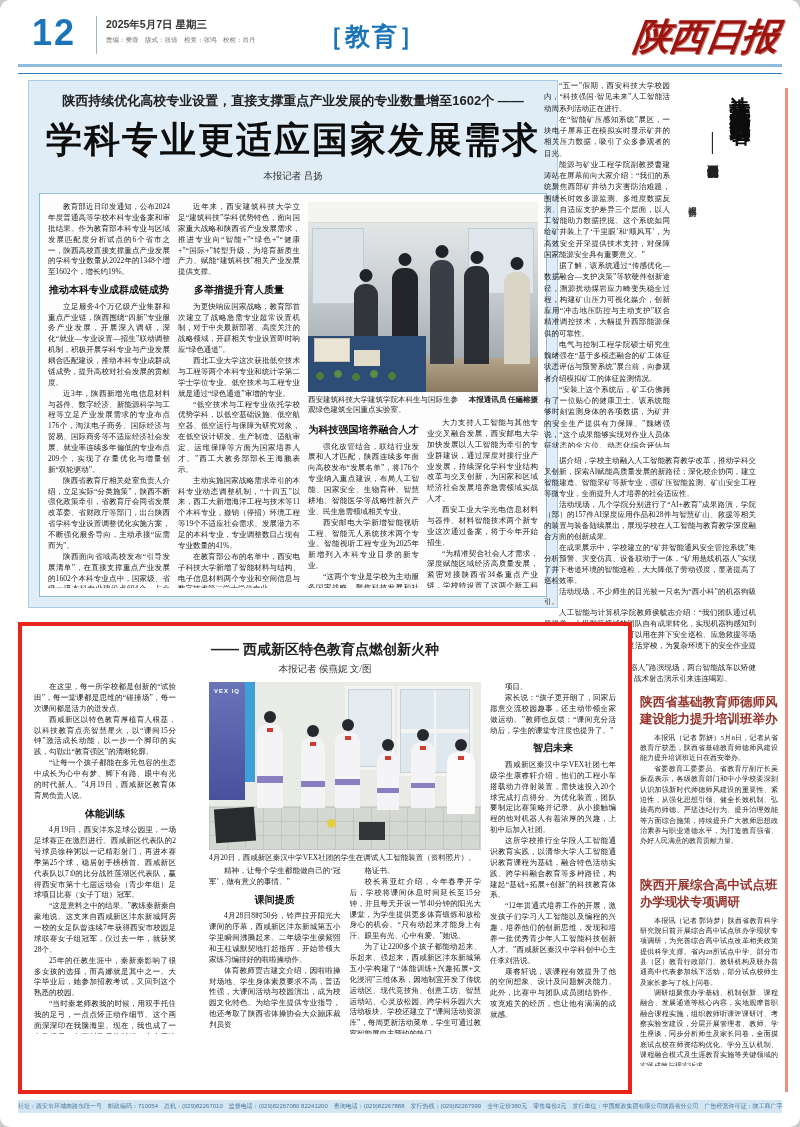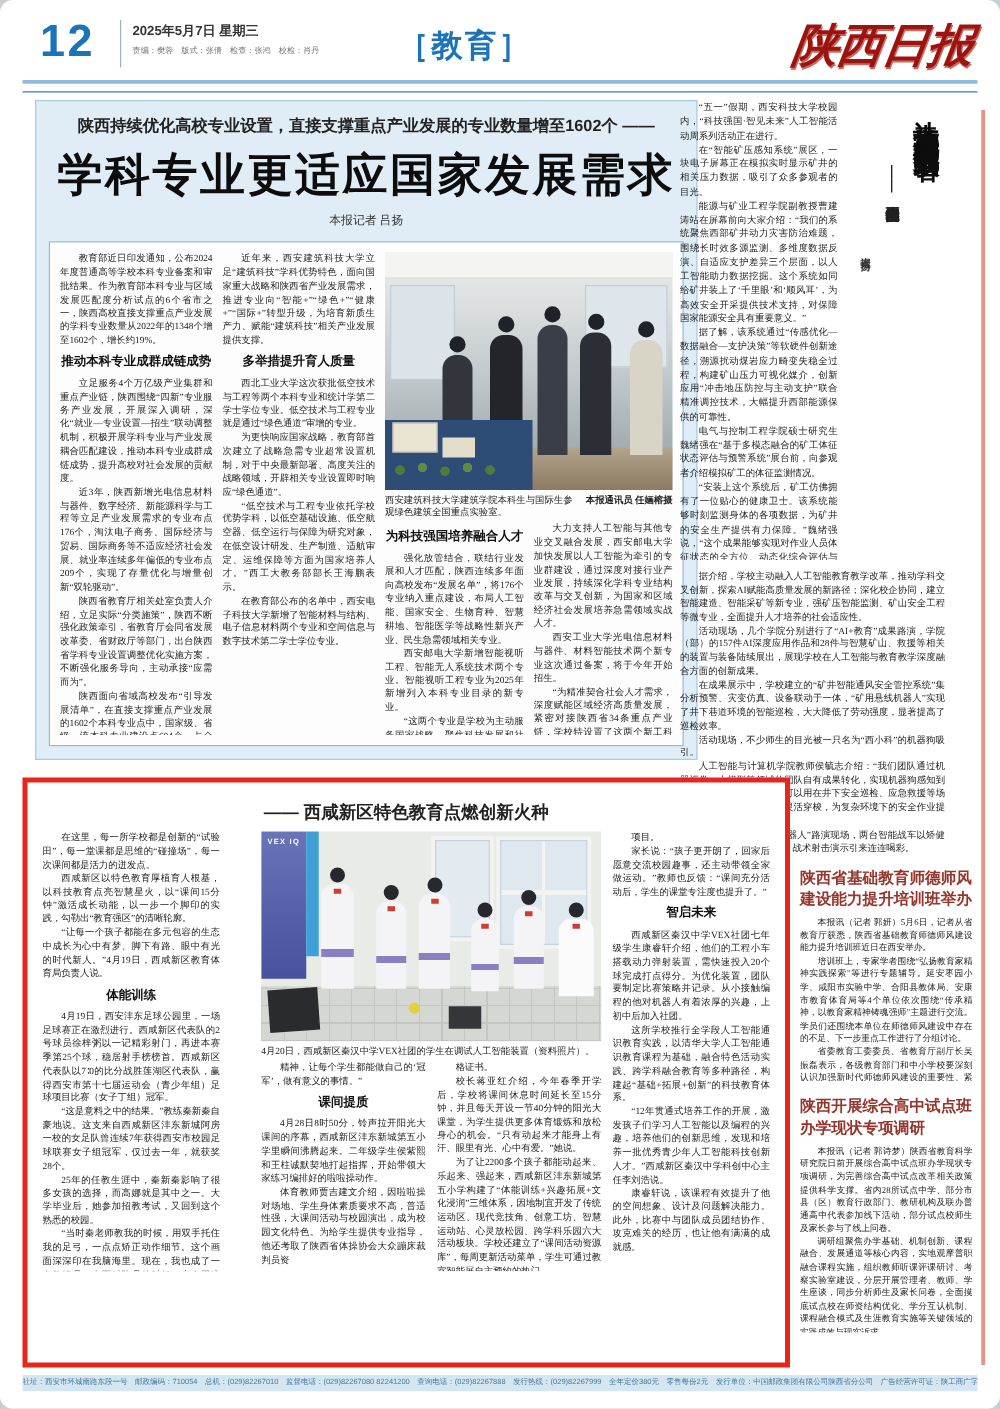--- a/index.html
+++ b/index.html
@@ -127,23 +127,24 @@
           <p>教育部近日印发通知，公布2024年度普通高等学校本科专业备案和审批结果。作为教育部本科专业与区域发展匹配度分析试点的6个省市之一，陕西高校直接支撑重点产业发展的学科专业数量从2022年的1348个增至1602个，增长约19%。</p>
           <h4>推动本科专业成群成链成势</h4>
           <p>立足服务4个万亿级产业集群和重点产业链，陕西围绕“四新”专业服务产业发展，开展深入调研，深化“就业—专业设置—招生”联动调整机制，积极开展学科专业与产业发展耦合匹配建设，推动本科专业成群成链成势，提升高校对社会发展的贡献度。</p>
           <p>近3年，陕西新增光电信息材料与器件、数字经济、新能源科学与工程等立足产业发展需求的专业布点176个，淘汰电子商务、国际经济与贸易、国际商务等不适应经济社会发展、就业率连续多年偏低的专业布点209个，实现了存量优化与增量创新“双轮驱动”。</p>
           <p>陕西省教育厅相关处室负责人介绍，立足实际“分类施策”，陕西不断强化政策牵引，省教育厅会同省发展改革委、省财政厅等部门，出台陕西省学科专业设置调整优化实施方案，不断强化服务导向，主动承接“应需而为”。</p>
           <p>陕西面向省域高校发布“引导发展清单”，在直接支撑重点产业发展的1602个本科专业点中，国家级、省级一流本科专业建设点604个，占全省一流本科专业总数的75%，一流专业高度契合产业发展，专业布局支撑产业发展的能力稳步增强。</p>
         </div>
       <div class="col lead-c">
           <p>近年来，西安建筑科技大学立足“建筑科技”学科优势特色，面向国家重大战略和陕西省产业发展需求，推进专业向“智能+”“绿色+”“健康+”“国际+”转型升级，为培育新质生产力、赋能“建筑科技”相关产业发展提供支撑。</p>
           <h4>多举措提升育人质量</h4>
+          <p>为更快响应国家战略，教育部首次建立了战略急需专业超常设置机制，对于中央最新部署、高度关注的战略领域，开辟相关专业设置即时响应“绿色通道”。</p>
           <p>西北工业大学这次获批低空技术与工程等两个本科专业和统计学第二学士学位专业。低空技术与工程专业就是通过“绿色通道”审增的专业。</p>
-          <p>为更快响应国家战略，教育部首次建立了战略急需专业超常设置机制，对于中央最新部署、高度关注的战略领域，开辟相关专业设置即时响应“绿色通道”。</p>
           <p>“低空技术与工程专业依托学校优势学科，以低空基础设施、低空航空器、低空运行与保障为研究对象，在低空设计研发、生产制造、适航审定、运维保障等方面为国家培养人才。”西工大教务部部长王海鹏表示。</p>
+          <p>主动实施国家战略需求牵引的本科专业动态调整机制，“十四五”以来，西工大新增海洋工程与技术等11个本科专业，撤销（停招）环境工程等19个不适应社会需求、发展潜力不足的本科专业，专业调整数目占现有专业数量的41%。</p>
           <p>在教育部公布的名单中，西安电子科技大学新增了智能材料与结构、电子信息材料两个专业和空间信息与数字技术第二学士学位专业。</p>
         </div>
       <div class="lead-right">
         <div class="photo1">
           <div class="p1-ceil"></div>
           <div class="p1-panelL"></div>
           <div class="p1-panelR"></div>
           <div class="p1-floor"></div>
           <div class="fig p1-f1"></div>
           <div class="fig p1-f2"></div>
@@ -198,20 +199,21 @@
         <p>在成果展示中，学校建立的“矿井智能通风安全管控系统”集分析预警、灾变仿真、设备联动于一体，“矿用悬线机器人”实现了井下巷道环境的智能巡检，大大降低了劳动强度，显著提高了巡检效率。</p>
         <p>活动现场，不少师生的目光被一只名为“西小科”的机器狗吸引。</p>
         <p>人工智能与计算机学院教师侯毓志介绍：“我们团队通过机器视觉、大模型等领域的团队自有成果转化，实现机器狗感知到认知的跃迁。这只机器狗可以用在井下安全巡检、应急救援等场景，能够在复杂的环境中灵活穿梭，为复杂环境下的安全作业提供新的解决方案。”</p>
         <p>在“RoboMaster竞技机器人”路演现场，两台智能战车以矫健身姿引爆全场，双机协作、战术射击演示引来连连喝彩。</p>
       </div>
   </div>
   <div class="red-edge"></div>
 
   <div class="feature">
     <div class="feat-sub">—— 西咸新区特色教育点燃创新火种</div>
+    <div class="feat-by">本报记者 侯燕妮 文/图</div>
     <div class="feat-body">
       <div class="col feat-c1">
           <p>在这里，每一所学校都是创新的“试验田”，每一堂课都是思维的“碰撞场”，每一次课间都是活力的迸发点。</p>
           <p>西咸新区以特色教育厚植育人根基，以科技教育点亮智慧星火，以“课间15分钟”激活成长动能，以一步一个脚印的实践，勾勒出“教育强区”的清晰轮廓。</p>
           <p>“让每一个孩子都能在多元包容的生态中成长为心中有梦、脚下有路、眼中有光的时代新人。”4月19日，西咸新区教育体育局负责人说。</p>
           <h4>体能训练</h4>
           <p>4月19日，西安沣东足球公园里，一场足球赛正在激烈进行。西咸新区代表队的2号球员徐梓粥以一记精彩射门，再进本赛季第25个球，稳居射手榜榜首。西咸新区代表队以7∶0的比分战胜莲湖区代表队，赢得西安市第十七届运动会（青少年组）足球项目比赛（女子丁组）冠军。</p>
           <p>“这是意料之中的结果。”教练秦新秦自豪地说。这支来自西咸新区沣东新城阿房一校的女足队曾连续7年获得西安市校园足球联赛女子组冠军，仅过去一年，就获奖28个。</p>
           <p>25年的任教生涯中，秦新秦影响了很多女孩的选择，而高娜就是其中之一。大学毕业后，她参加招教考试，又回到这个熟悉的校园。</p>
           <p>“当时秦老师教我的时候，用双手托住我的足弓，一点点矫正动作细节。这个画面深深印在我脑海里。现在，我也成了一名教练员，在面对队员的时候，也会用这种耐心的方式教她们。”高娜说。</p>
@@ -260,21 +262,20 @@
           <p>康睿轩说，该课程有效提升了他的空间想象、设计及问题解决能力。此外，比赛中与团队成员团结协作、攻克难关的经历，也让他有满满的成就感。</p>
         </div>
     </div>
   </div>
 
   <div class="briefs">
     <div class="brief b1">
       <h3>陕西省基础教育师德师风建设能力提升培训班举办</h3>
       <div class="bbody">
           <p>本报讯（记者 郭妍）5月6日，记者从省教育厅获悉，陕西省基础教育师德师风建设能力提升培训班近日在西安举办。</p>
-          <p>培训班上，专家学者围绕“弘扬教育家精神实践探索”等进行专题辅导。延安枣园小学、咸阳市实验中学、合阳县教体局、安康市教育体育局等4个单位依次围绕“传承精神，以教育家精神铸魂强师”主题进行交流。学员们还围绕本单位在师德师风建设中存在的不足、下一步重点工作进行了分组讨论。</p>
           <p>省委教育工委委员、省教育厅副厅长吴振磊表示，各级教育部门和中小学校要深刻认识加强新时代师德师风建设的重要性、紧迫性，从强化思想引领、健全长效机制、弘扬高尚师德、严惩违纪行为、提升治理效能等方面综合施策，持续提升广大教师思想政治素养与职业道德水平，为打造教育强省、办好人民满意的教育贡献力量。</p>
         </div>
     </div>
     <div class="brief b2">
       <h3>陕西开展综合高中试点班办学现状专项调研</h3>
       <div class="bbody">
           <p>本报讯（记者 郭诗梦）陕西省教育科学研究院日前开展综合高中试点班办学现状专项调研，为完善综合高中试点改革相关政策提供科学支撑。省内28所试点中学、部分市县（区）教育行政部门、教研机构及联办普通高中代表参加线下活动，部分试点校师生及家长参与了线上问卷。</p>
           <p>调研组聚焦办学基础、机制创新、课程融合、发展通道等核心内容，实地观摩普职融合课程实施，组织教师听课评课研讨、考察实验室建设，分层开展管理者、教师、学生座谈，同步分析师生及家长问卷，全面摸底试点校在师资结构优化、学分互认机制、课程融合模式及生涯教育实施等关键领域的实践成效与现实诉求。</p>
         </div>
     </div>

